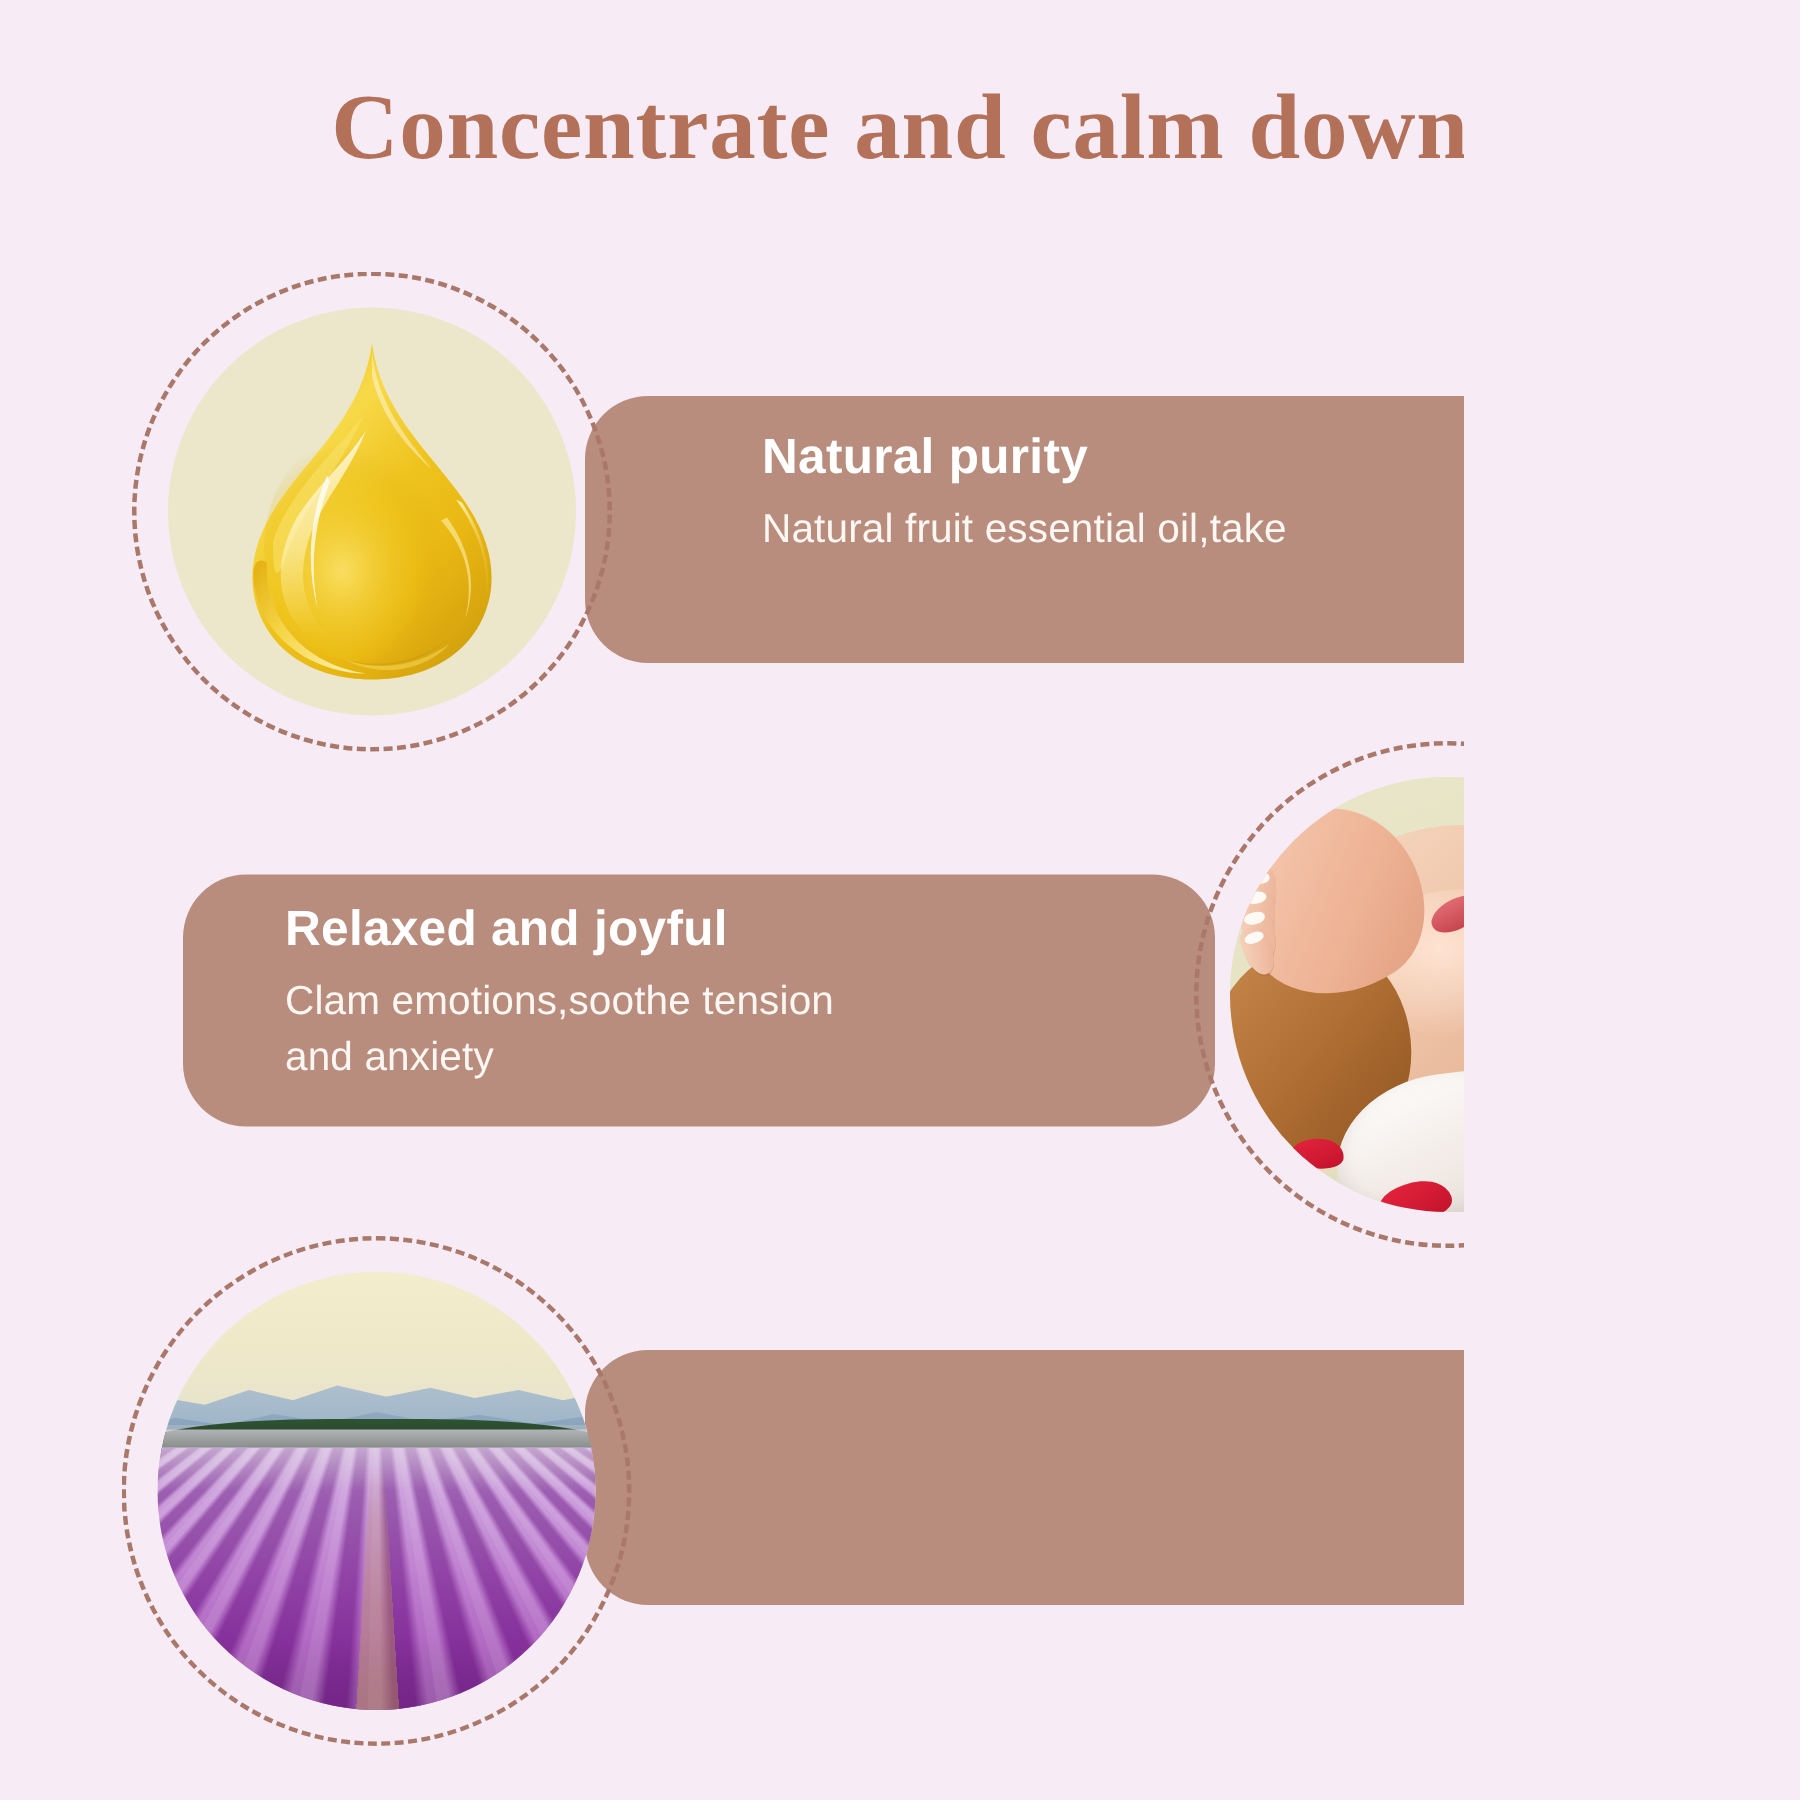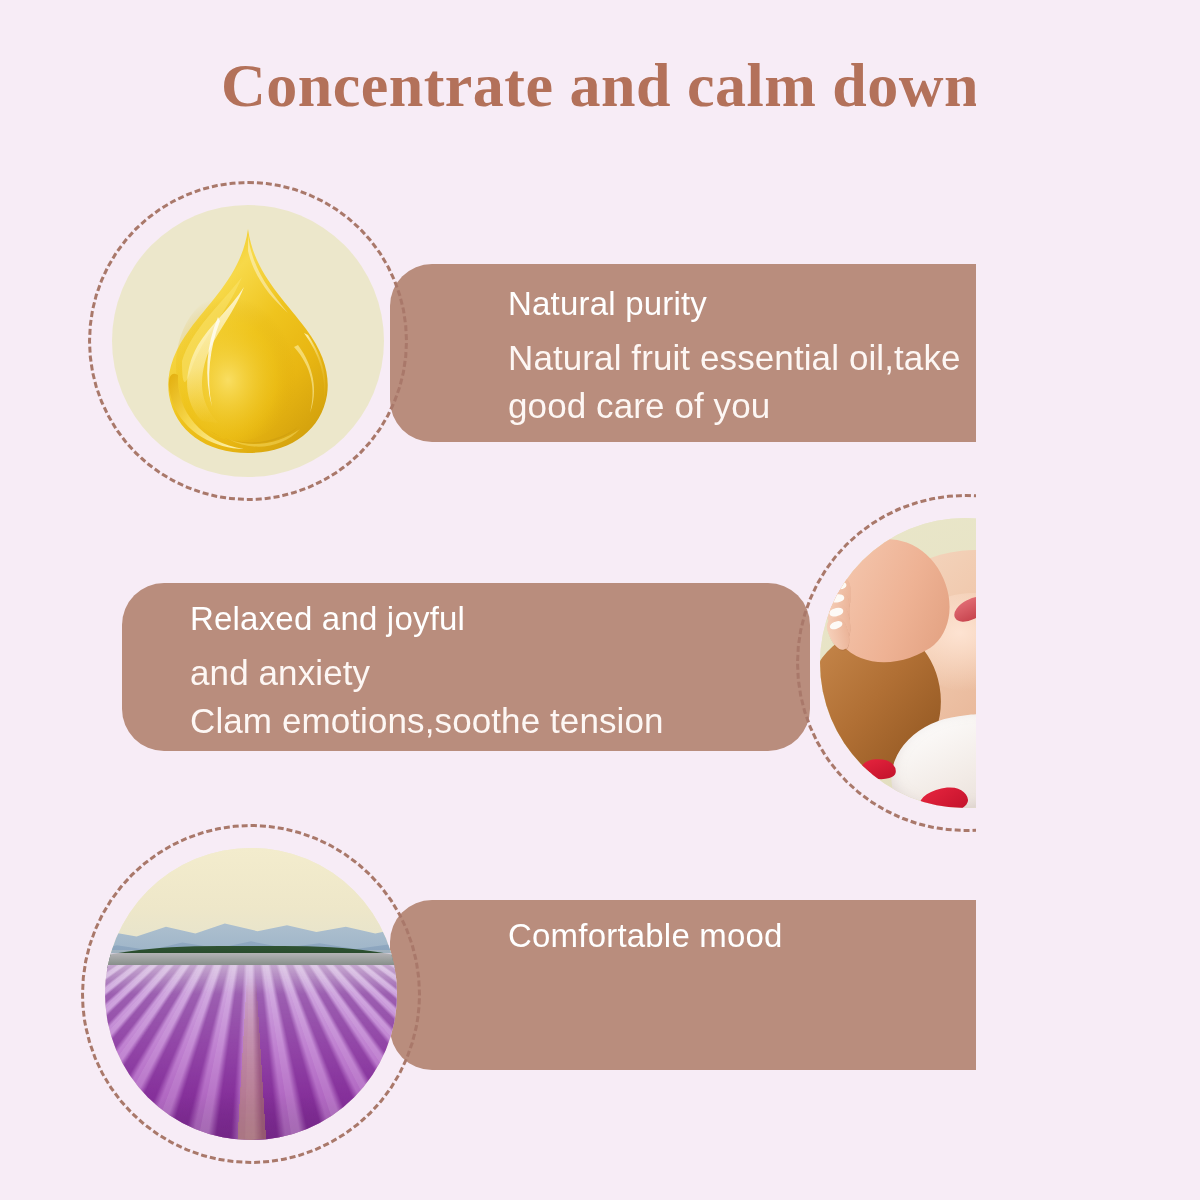--- a/index.html
+++ b/index.html
@@ -43,31 +43,31 @@
     background: #b98d7d;
     border-radius: 42px;
     box-sizing: border-box;
   }
   .panel-text {
     position: absolute;
     box-sizing: border-box;
   }
   .panel-head {
     color: #ffffff;
-    font-weight: 400;
+    font-weight: 700;
     font-size: 33px;
     letter-spacing: 0.2px;
     margin: 0 0 12px 0;
     line-height: 1.1;
     white-space: nowrap;
   }
   .panel-body {
     color: #fdf7f4;
     font-weight: 400;
-    font-size: 35px;
+    font-size: 27px;
     line-height: 1.35;
     margin: 0;
     letter-spacing: 0.1px;
   }
 
   .panel-1 { left: 390px; top: 264px; width: 722px; height: 178px; }
   .panel-1 .panel-text { left: 118px; top: 22px; width: 600px; }
 
   .panel-2 { left: 122px; top: 583px; width: 688px; height: 168px; }
   .panel-2 .panel-text { left: 68px; top: 18px; width: 600px; }
@@ -262,21 +262,20 @@
 <body>
 
 <div class="poster">
 
   <div class="title">Concentrate and calm down</div>
 
   <div class="panel panel-1">
     <div class="panel-text">
       <p class="panel-head">Natural purity</p>
       <p class="panel-body">Natural fruit essential oil,take</p>
-      <p class="panel-body">good care of you</p>
     </div>
   </div>
 
   <div class="ring ring-oil"></div>
 
   <div class="media circle-oil">
     <div class="drop-wrap">
       <svg class="drop" viewBox="0 0 180 232" preserveAspectRatio="xMidYMid meet">
         <defs>
           <linearGradient id="gBody" x1="0.18" y1="0.06" x2="0.86" y2="0.96">
@@ -330,22 +329,22 @@
 
         <path d="M52 206 C 76 222, 112 222, 140 202 C 120 220, 84 226, 52 206 Z" fill="#c99a10" opacity="0.5"></path>
         <path d="M70 214 C 96 224, 122 218, 142 204 C 126 222, 96 228, 70 214 Z" fill="#f7dc62" opacity="0.5"></path>
       </svg>
     </div>
   </div>
 
   <div class="panel panel-2">
     <div class="panel-text">
       <p class="panel-head">Relaxed and joyful</p>
+      <p class="panel-body">Clam emotions,soothe tension</p>
       <p class="panel-body">and anxiety</p>
-      <p class="panel-body">Clam emotions,soothe tension</p>
     </div>
   </div>
 
   <div class="ring ring-face"></div>
 
   <div class="media circle-face">
     <div class="face-bg"></div>
     <div class="face-shoulder"></div>
     <div class="face-head"></div>
     <div class="face-cheek"></div>
@@ -369,21 +368,20 @@
     </div>
     <div class="face-towel"></div>
     <div class="petal p1"></div>
     <div class="petal p2"></div>
     <div class="petal p3"></div>
     <div class="petal p4"></div>
   </div>
 
   <div class="panel panel-3">
     <div class="panel-text">
-      <p class="panel-head">Comfortable mood</p>
     </div>
   </div>
 
   <div class="ring ring-lav"></div>
 
   <div class="media circle-lav">
     <div class="lav-sky"></div>
     <div class="lav-mtn lav-mtn-far"></div>
     <div class="lav-mtn lav-mtn-near"></div>
     <div class="lav-trees"></div>

